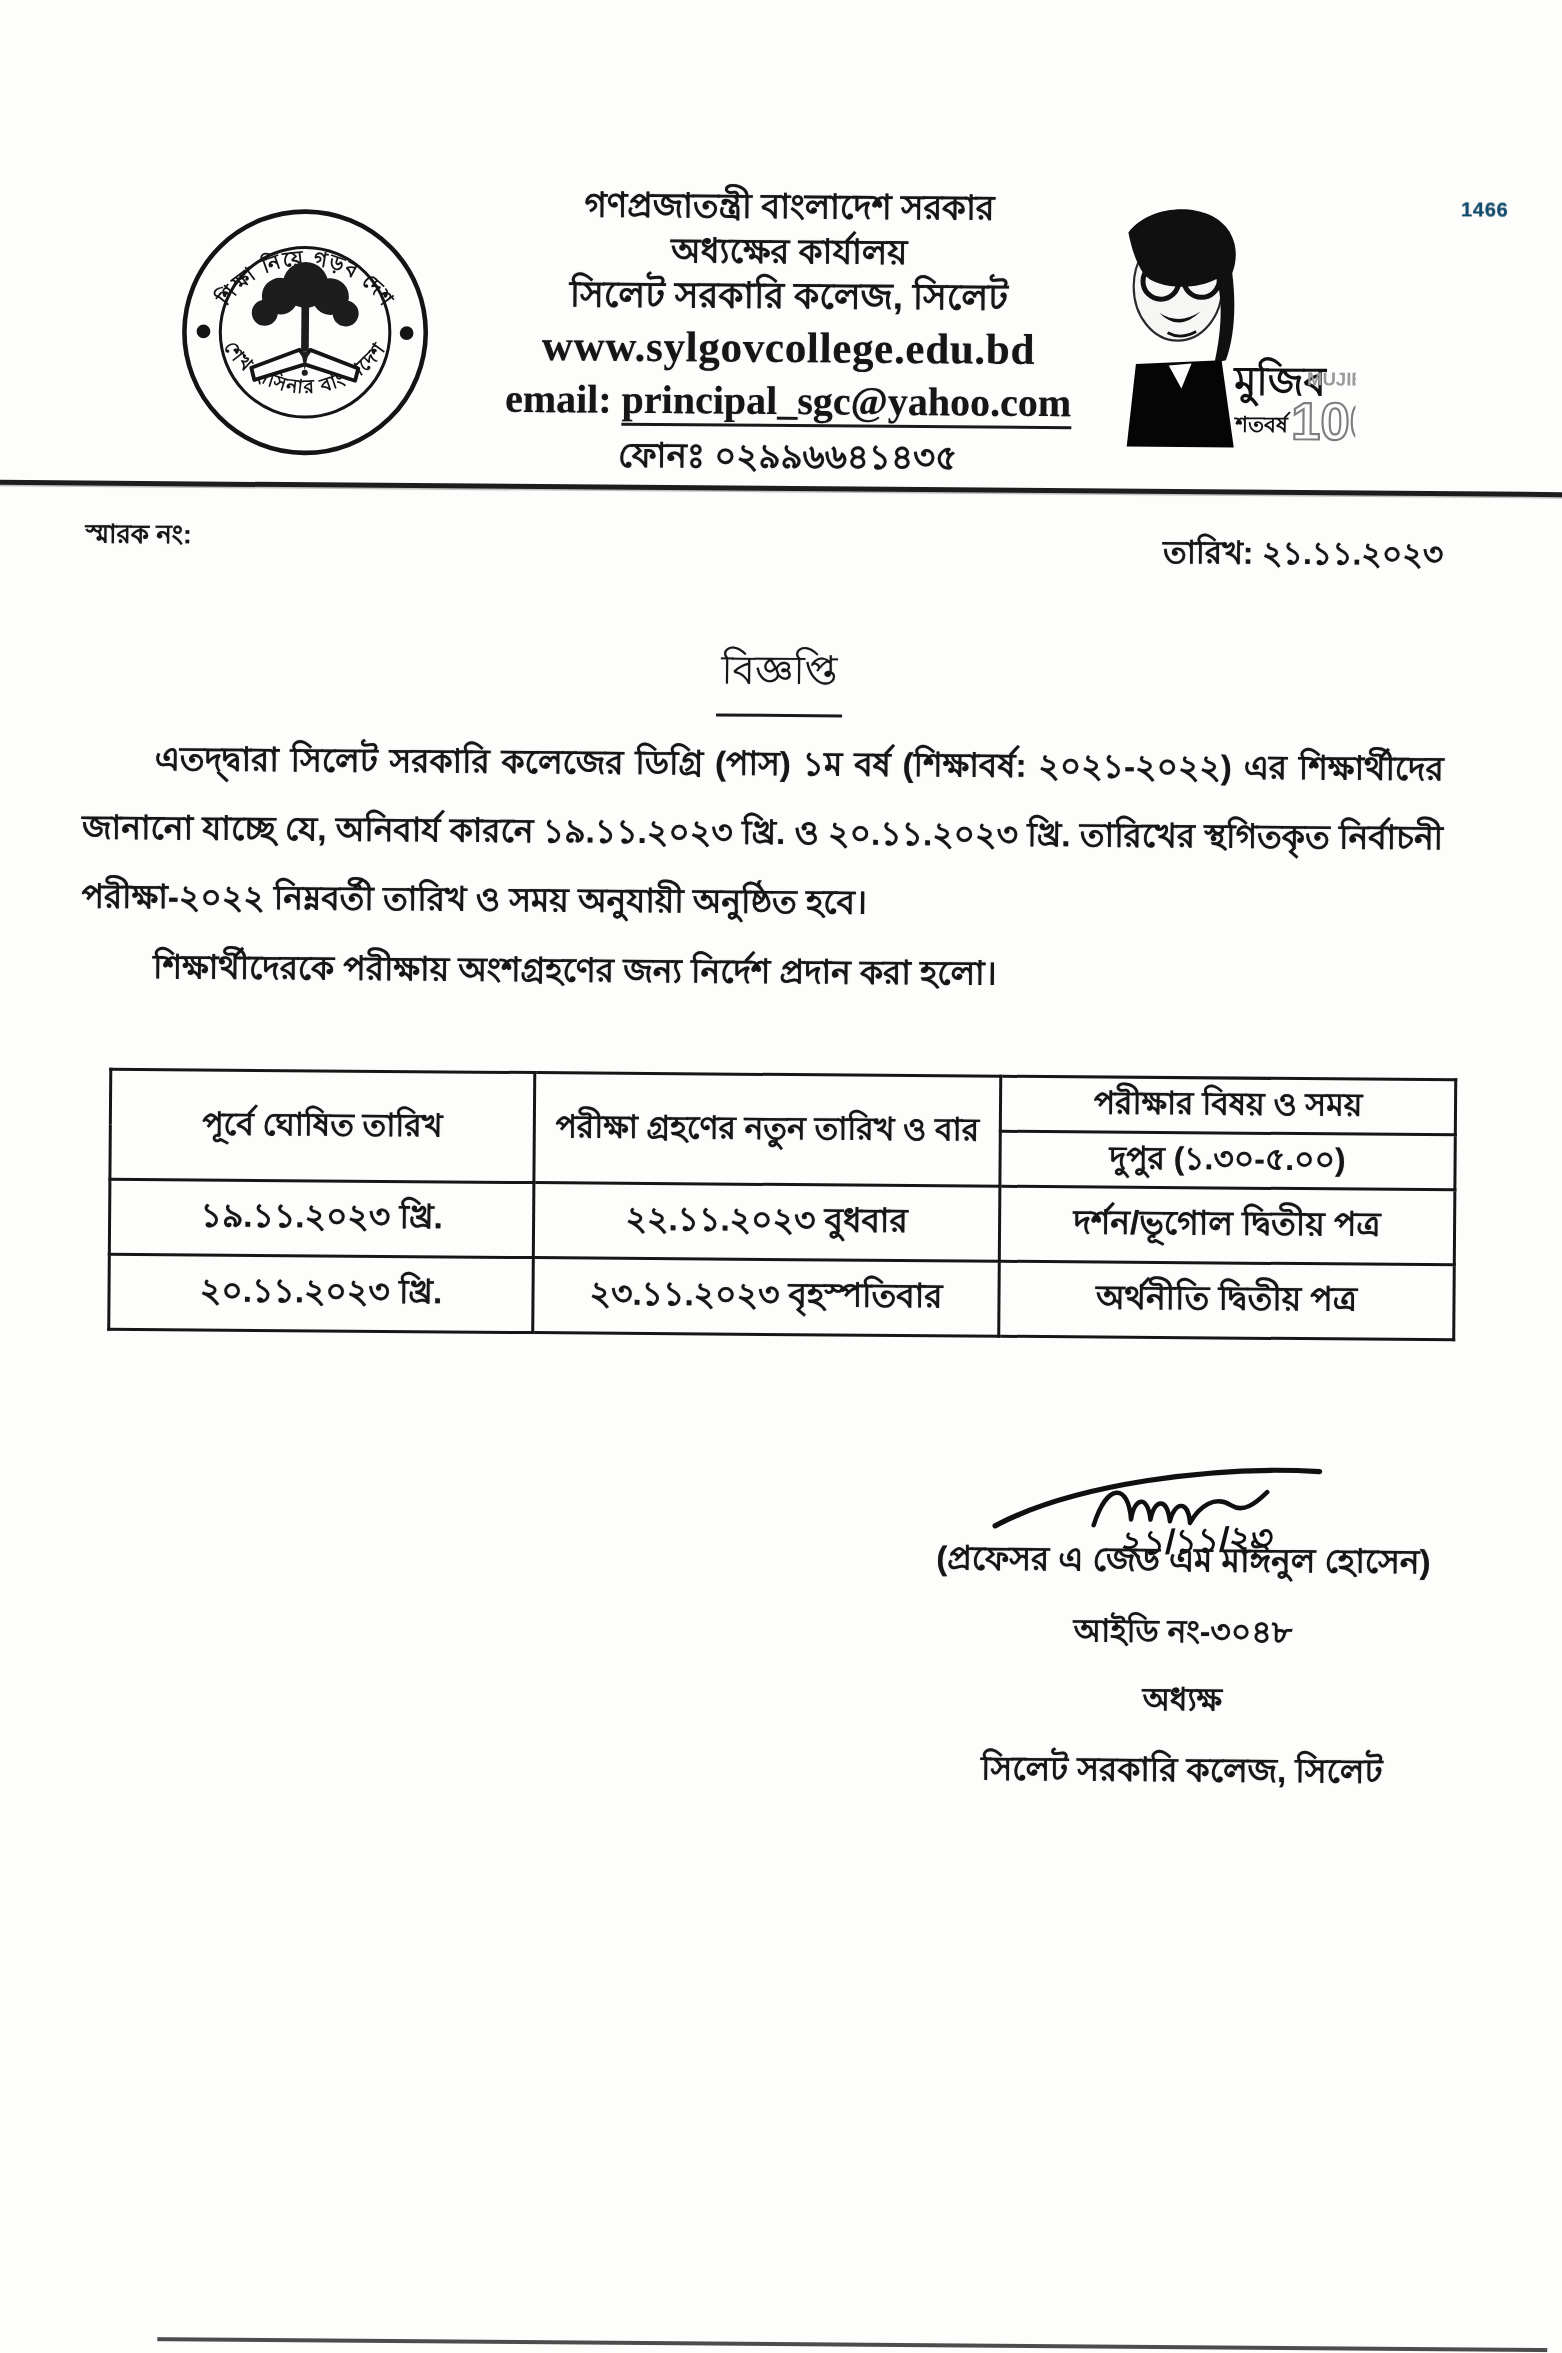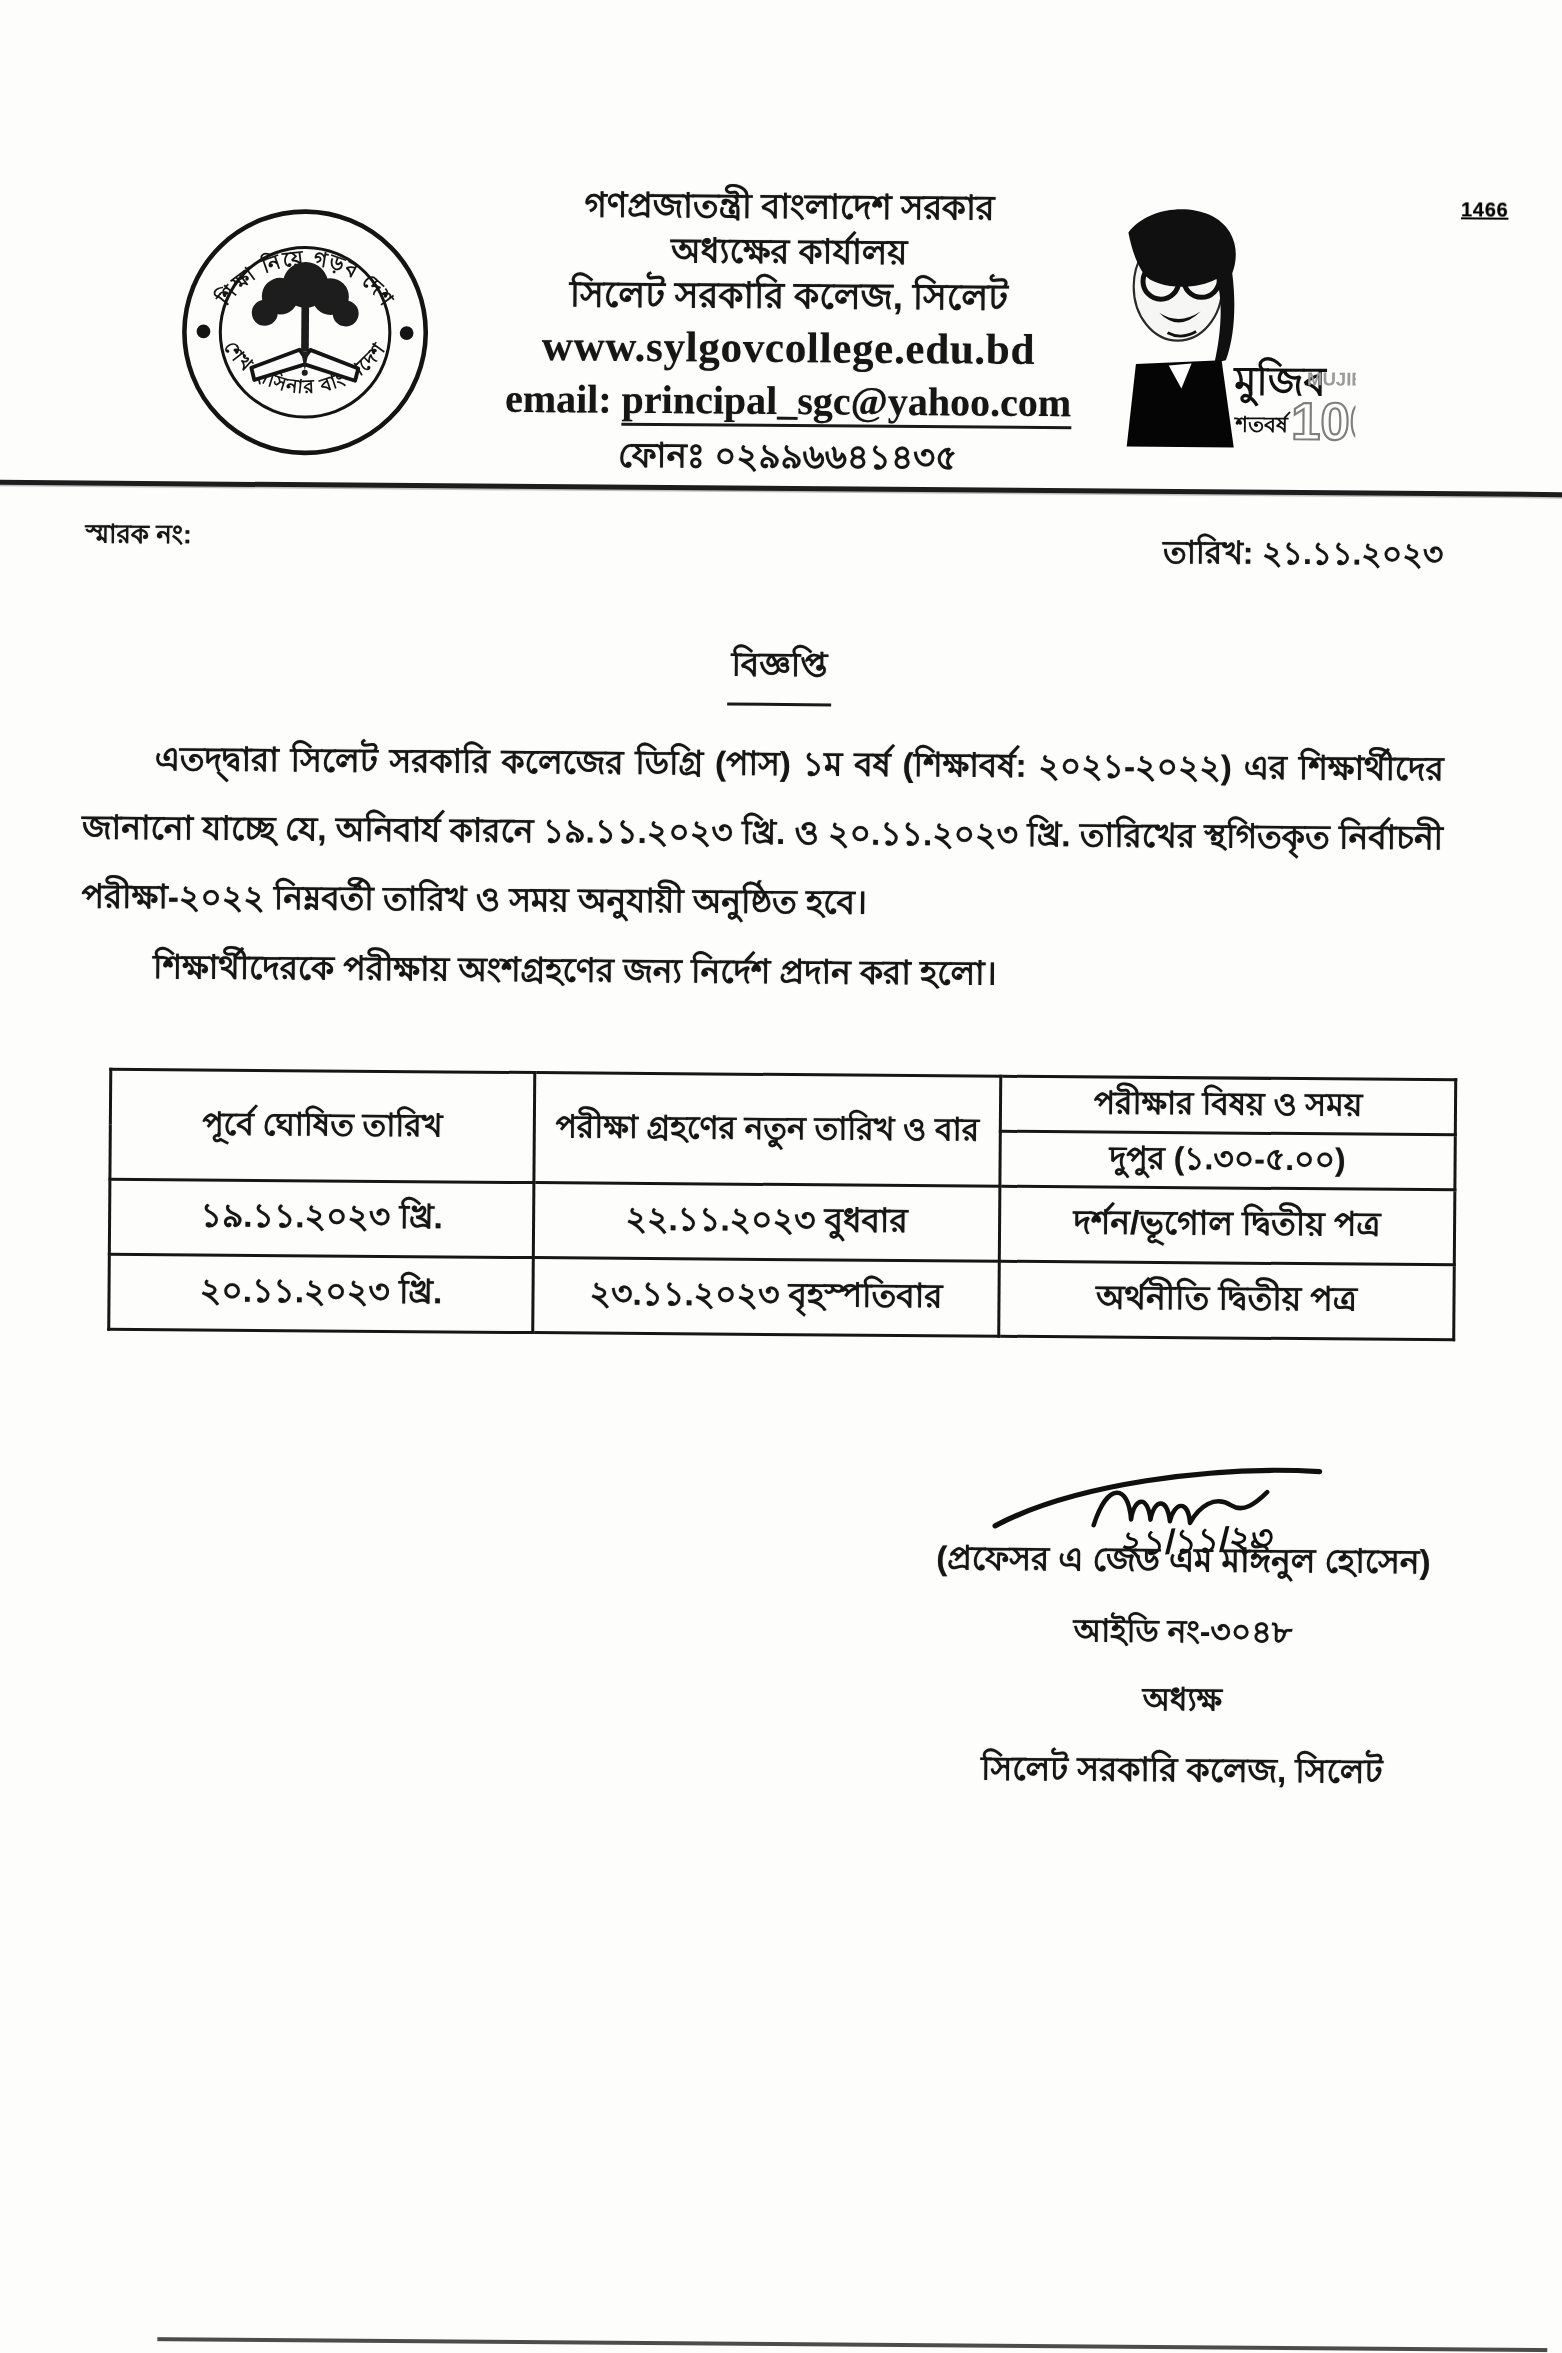--- a/index.html
+++ b/index.html
@@ -4,22 +4,22 @@
 <style>
   html,body{margin:0;padding:0;background:#ffffff;}
   #page{
     position:relative;width:1562px;height:2354px;background:#fdfdfc;
     overflow:hidden;font-family:"Liberation Sans","DejaVu Sans",sans-serif;
     color:#161616;
   }
   .tilt{position:absolute;inset:0;transform:rotate(0.45deg);transform-origin:50% 20%;}
   .scan{text-shadow:0 0 0.9px rgba(25,25,25,.55);}
   
-  .serial{position:absolute;top:193px;left:1459px;font-size:20px;color:#000000;
-    font-weight:600;letter-spacing:0.7px;filter:blur(0.3px);text-decoration:underline;}
+  .serial{position:absolute;top:193px;left:1459px;font-size:20px;color:#0c4a6e;
+    font-weight:600;letter-spacing:0.7px;filter:blur(0.3px);}
   .header-center{position:absolute;top:189px;left:420px;width:735px;text-align:center;}
   .h-line{font-weight:700;line-height:1.0;}
   .h-gov{font-size:34px;margin-bottom:10.5px;}
   .h-office{font-size:34px;margin-bottom:10.5px;}
   .h-college{font-size:36px;margin-bottom:9px;}
   .h-web{font-family:"Liberation Serif","DejaVu Serif",serif;font-size:43px;font-weight:700;
     letter-spacing:0.7px;margin-bottom:4.5px;}
   .h-email{font-family:"Liberation Serif","DejaVu Serif",serif;font-size:40px;font-weight:700;
     margin-bottom:6px;}
   .h-email .mail{border-bottom:3.7px solid #1a1a1a;padding-bottom:1.5px;}
@@ -28,21 +28,21 @@
   .seal{position:absolute;top:210px;left:178px;width:252px;height:252px;}
   
   .mujib{position:absolute;top:187px;left:1055px;width:300px;height:277px;}
   
   .rule{position:absolute;top:486px;left:-15px;width:1604px;height:5.2px;background:#1d1d1d;
     box-shadow:0 1.5px 0.7px rgba(0,0,0,.25);}
   .memo{position:absolute;top:519px;left:86px;font-size:26px;font-weight:700;}
   .datetop{position:absolute;top:525px;right:118px;font-size:31.5px;font-weight:700;}
   
   .n-title{position:absolute;top:639px;left:0;width:100%;text-align:center;}
-  .n-title span{display:inline-block;font-size:33px;font-weight:700;
+  .n-title span{display:inline-block;font-size:40px;font-weight:400;
     border-bottom:3.7px solid #1a1a1a;padding:0 4.5px 7.5px;}
   .para1{position:absolute;top:729px;left:85px;width:1361px;font-size:33px;font-weight:600;
     line-height:69px;text-align:justify;text-indent:72px;}
   .para2{position:absolute;top:937px;left:85px;width:1361px;font-size:33px;font-weight:600;
     line-height:69px;text-indent:72px;}
   
   table.sched{position:absolute;top:1073px;left:114px;width:1300px;border-collapse:collapse;
     table-layout:fixed;}
   table.sched th,table.sched td{border:3px solid #161616;text-align:center;vertical-align:middle;
     font-weight:700;padding:0 6px;}

